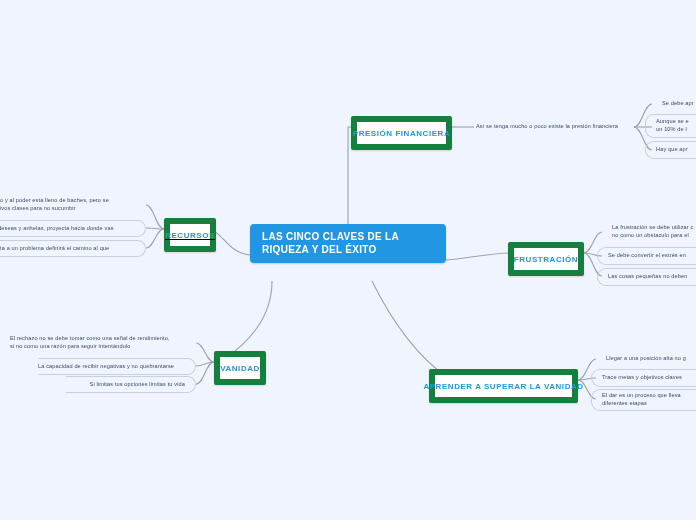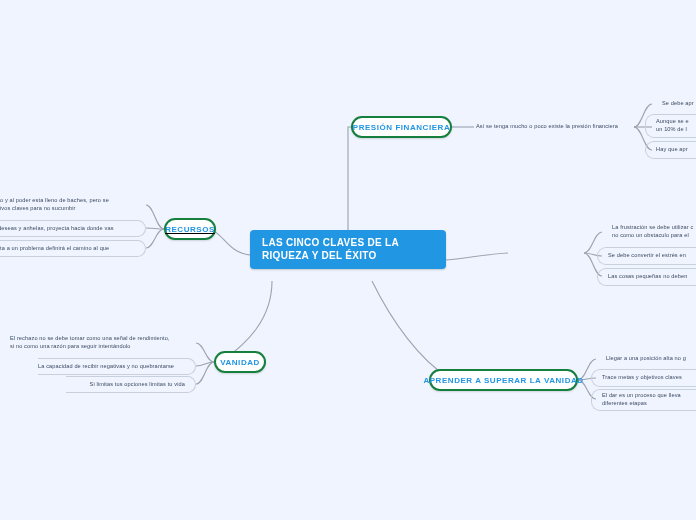--- a/index.html
+++ b/index.html
@@ -29,21 +29,21 @@
     top: 0;
     width: 696px;
     height: 520px;
     pointer-events: none;
   }
 
   
   .root-node {
     position: absolute;
     left: 250px;
-    top: 230px;
+    top: 224px;
     width: 196px;
     height: 39px;
     background: #2196e3;
     border-radius: 4px;
     box-sizing: border-box;
     padding: 6px 0 0 12px;
     box-shadow: 0 1px 2px rgba(0,0,0,0.18);
   }
   .root-node .root-label {
     color: #ffffff;
@@ -51,24 +51,24 @@
     font-weight: bold;
     line-height: 13px;
     letter-spacing: 0.3px;
     white-space: pre-line;
   }
 
   
   .branch-node {
     position: absolute;
     background: #ffffff;
-    border: 2px solid #15803d;
-    border-radius: 11px;
+    border: 6px solid #15803d;
+    border-radius: 2px;
     box-sizing: border-box;
-    height: 22px;
+    height: 34px;
     display: flex;
     align-items: center;
     justify-content: center;
     padding: 0 10px;
     box-shadow: 0 1px 2px rgba(0,0,0,0.14);
   }
   .branch-node .branch-label {
     color: #2196e3;
     font-size: 8px;
     font-weight: bold;
@@ -185,20 +185,23 @@
   </div>
 
   <div class="leaf-node bordered-right align-left pad-r" style="left:-10px; top:220px; width:156px; height:17px;">
     <span>ue deseas y anhelas, proyecta hacia donde vas</span>
   </div>
 
   <div class="leaf-node bordered-right align-left pad-r" style="left:-10px; top:240px; width:156px; height:17px;">
     <span>rrecta a un problema definirá el camino al que</span>
   </div>
 
+  <div class="branch-node" style="left:508px; top:242px; width:76px;">
+    <span class="branch-label">FRUSTRACIÓN</span>
+  </div>
 
   <div class="leaf-node plain align-left pad-l" style="left:602px; top:222px; width:94px; height:20px;">
     <span>La frustración se debe utilizar c
 no como un obstaculo para el</span>
   </div>
 
   <div class="leaf-node bordered-left align-left pad-l" style="left:597px; top:247px; width:99px; height:18px;">
     <span>Se debe convertir el estrés en</span>
   </div>
 

